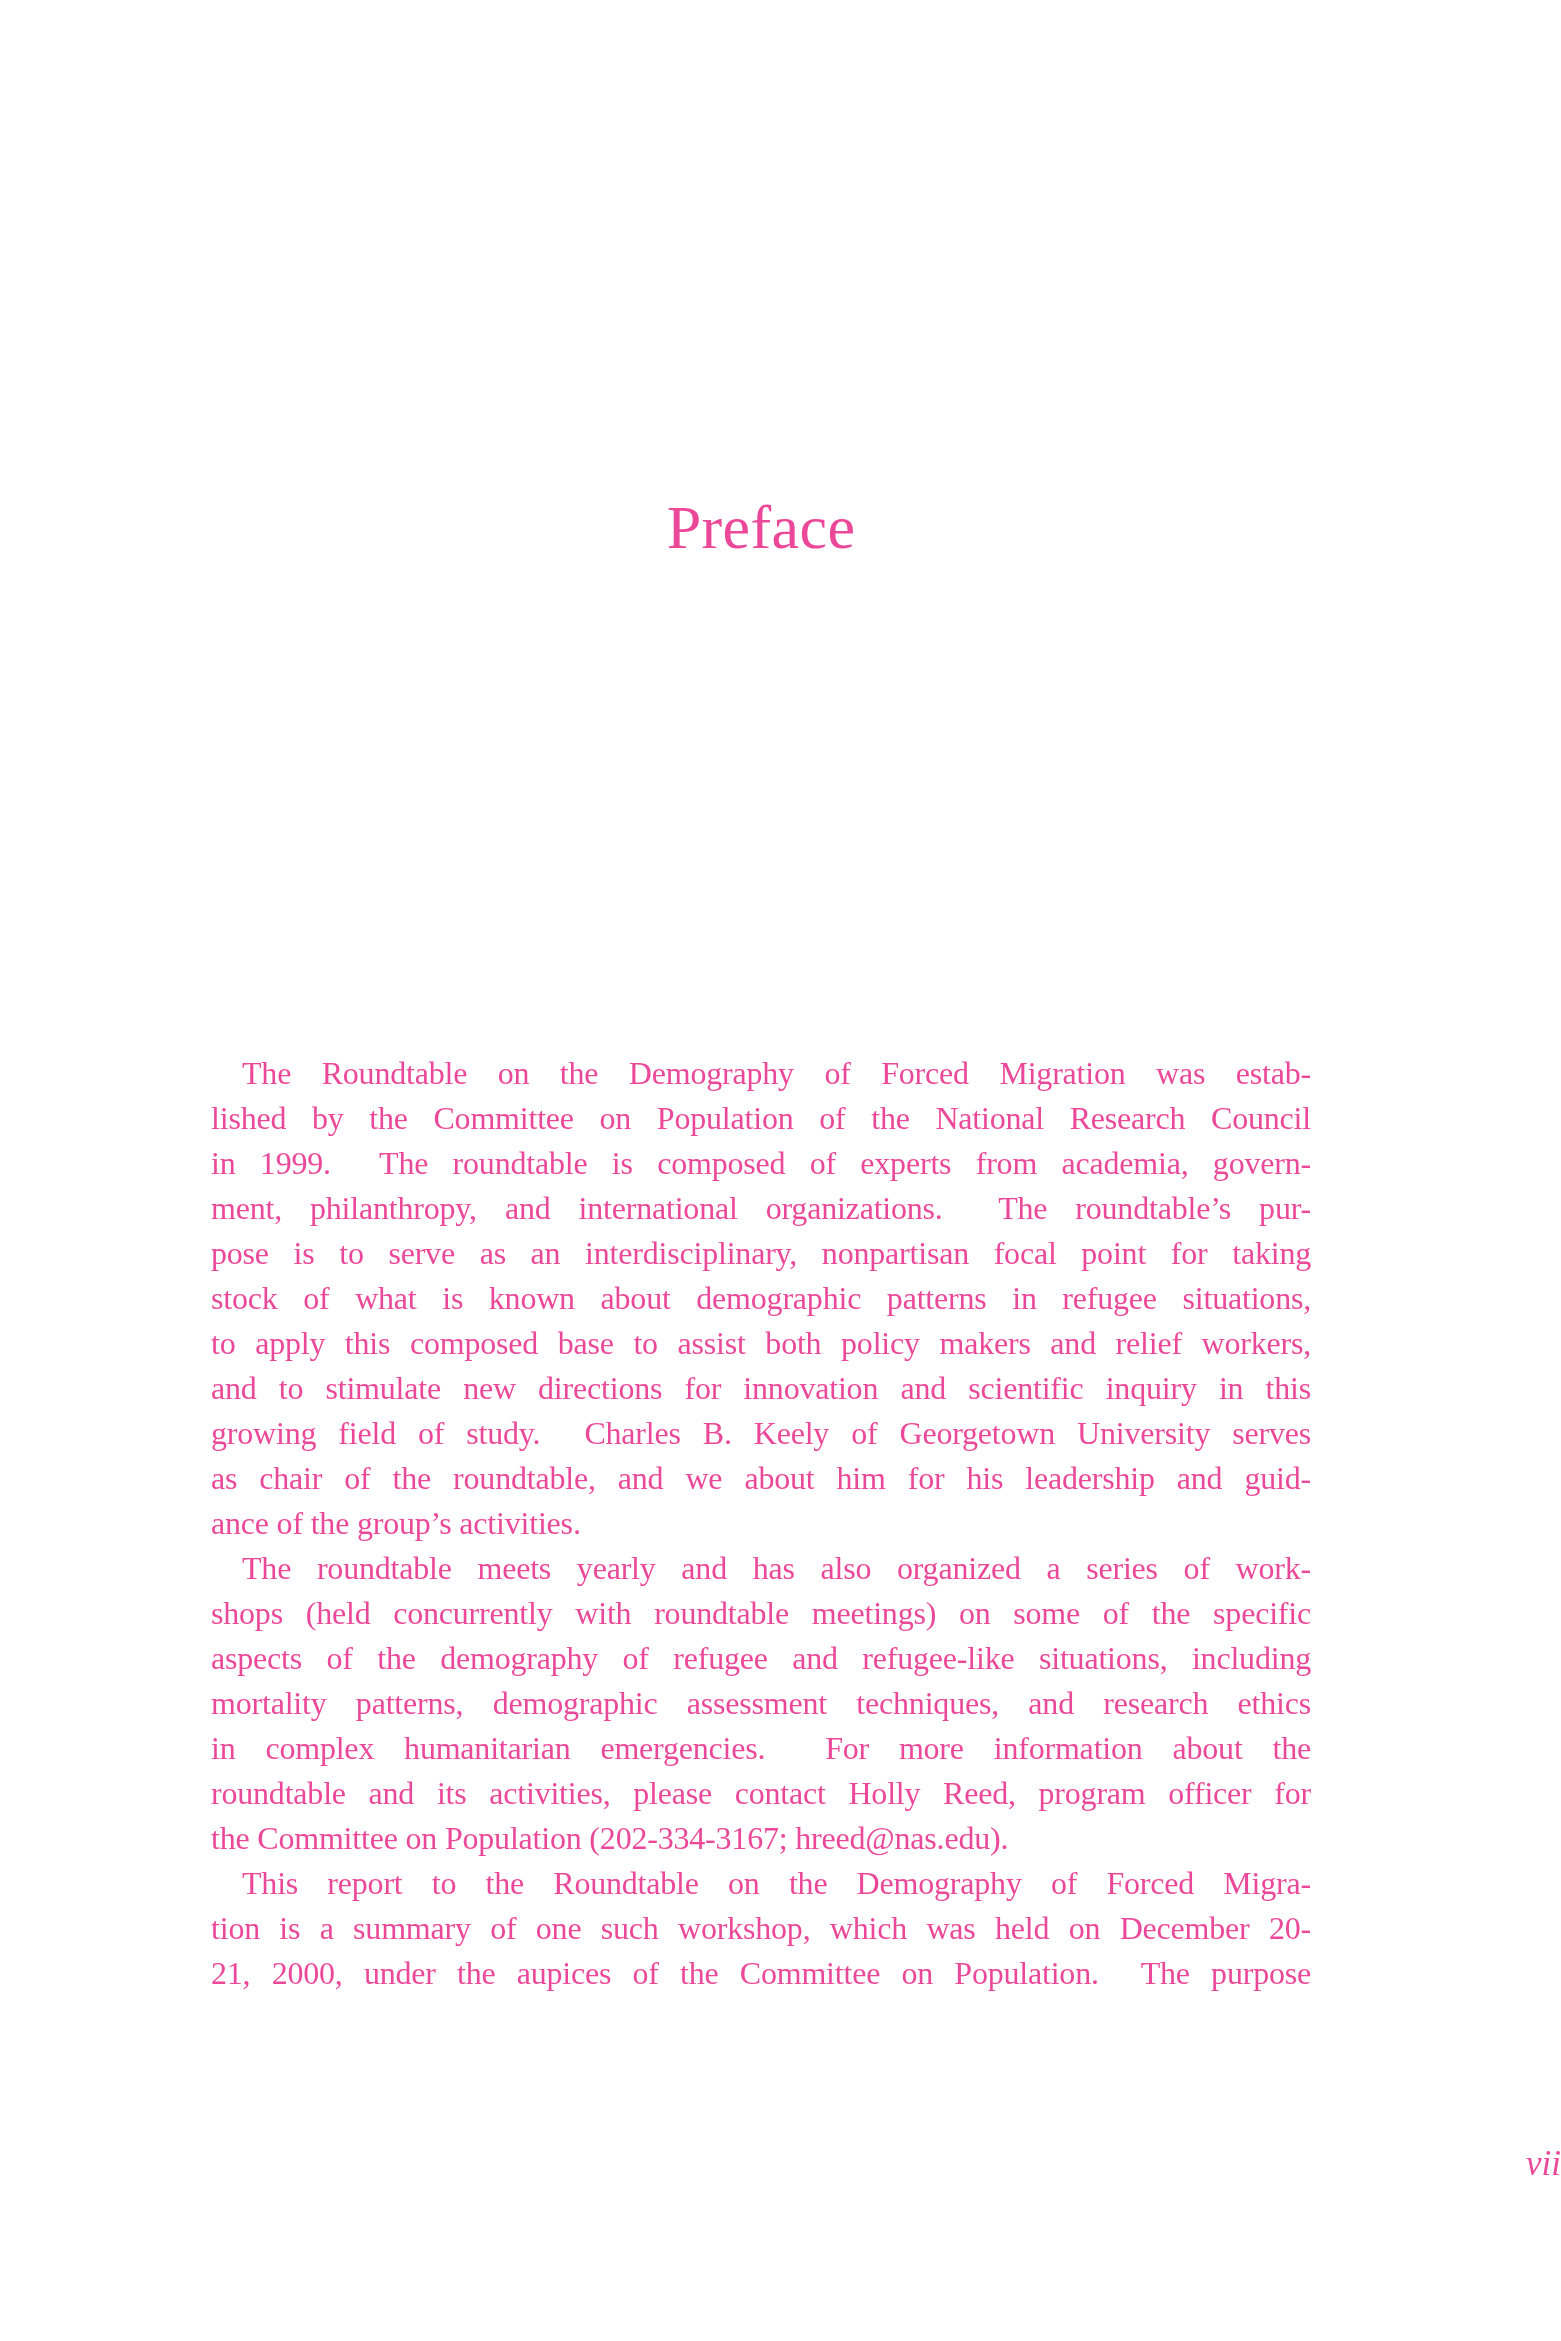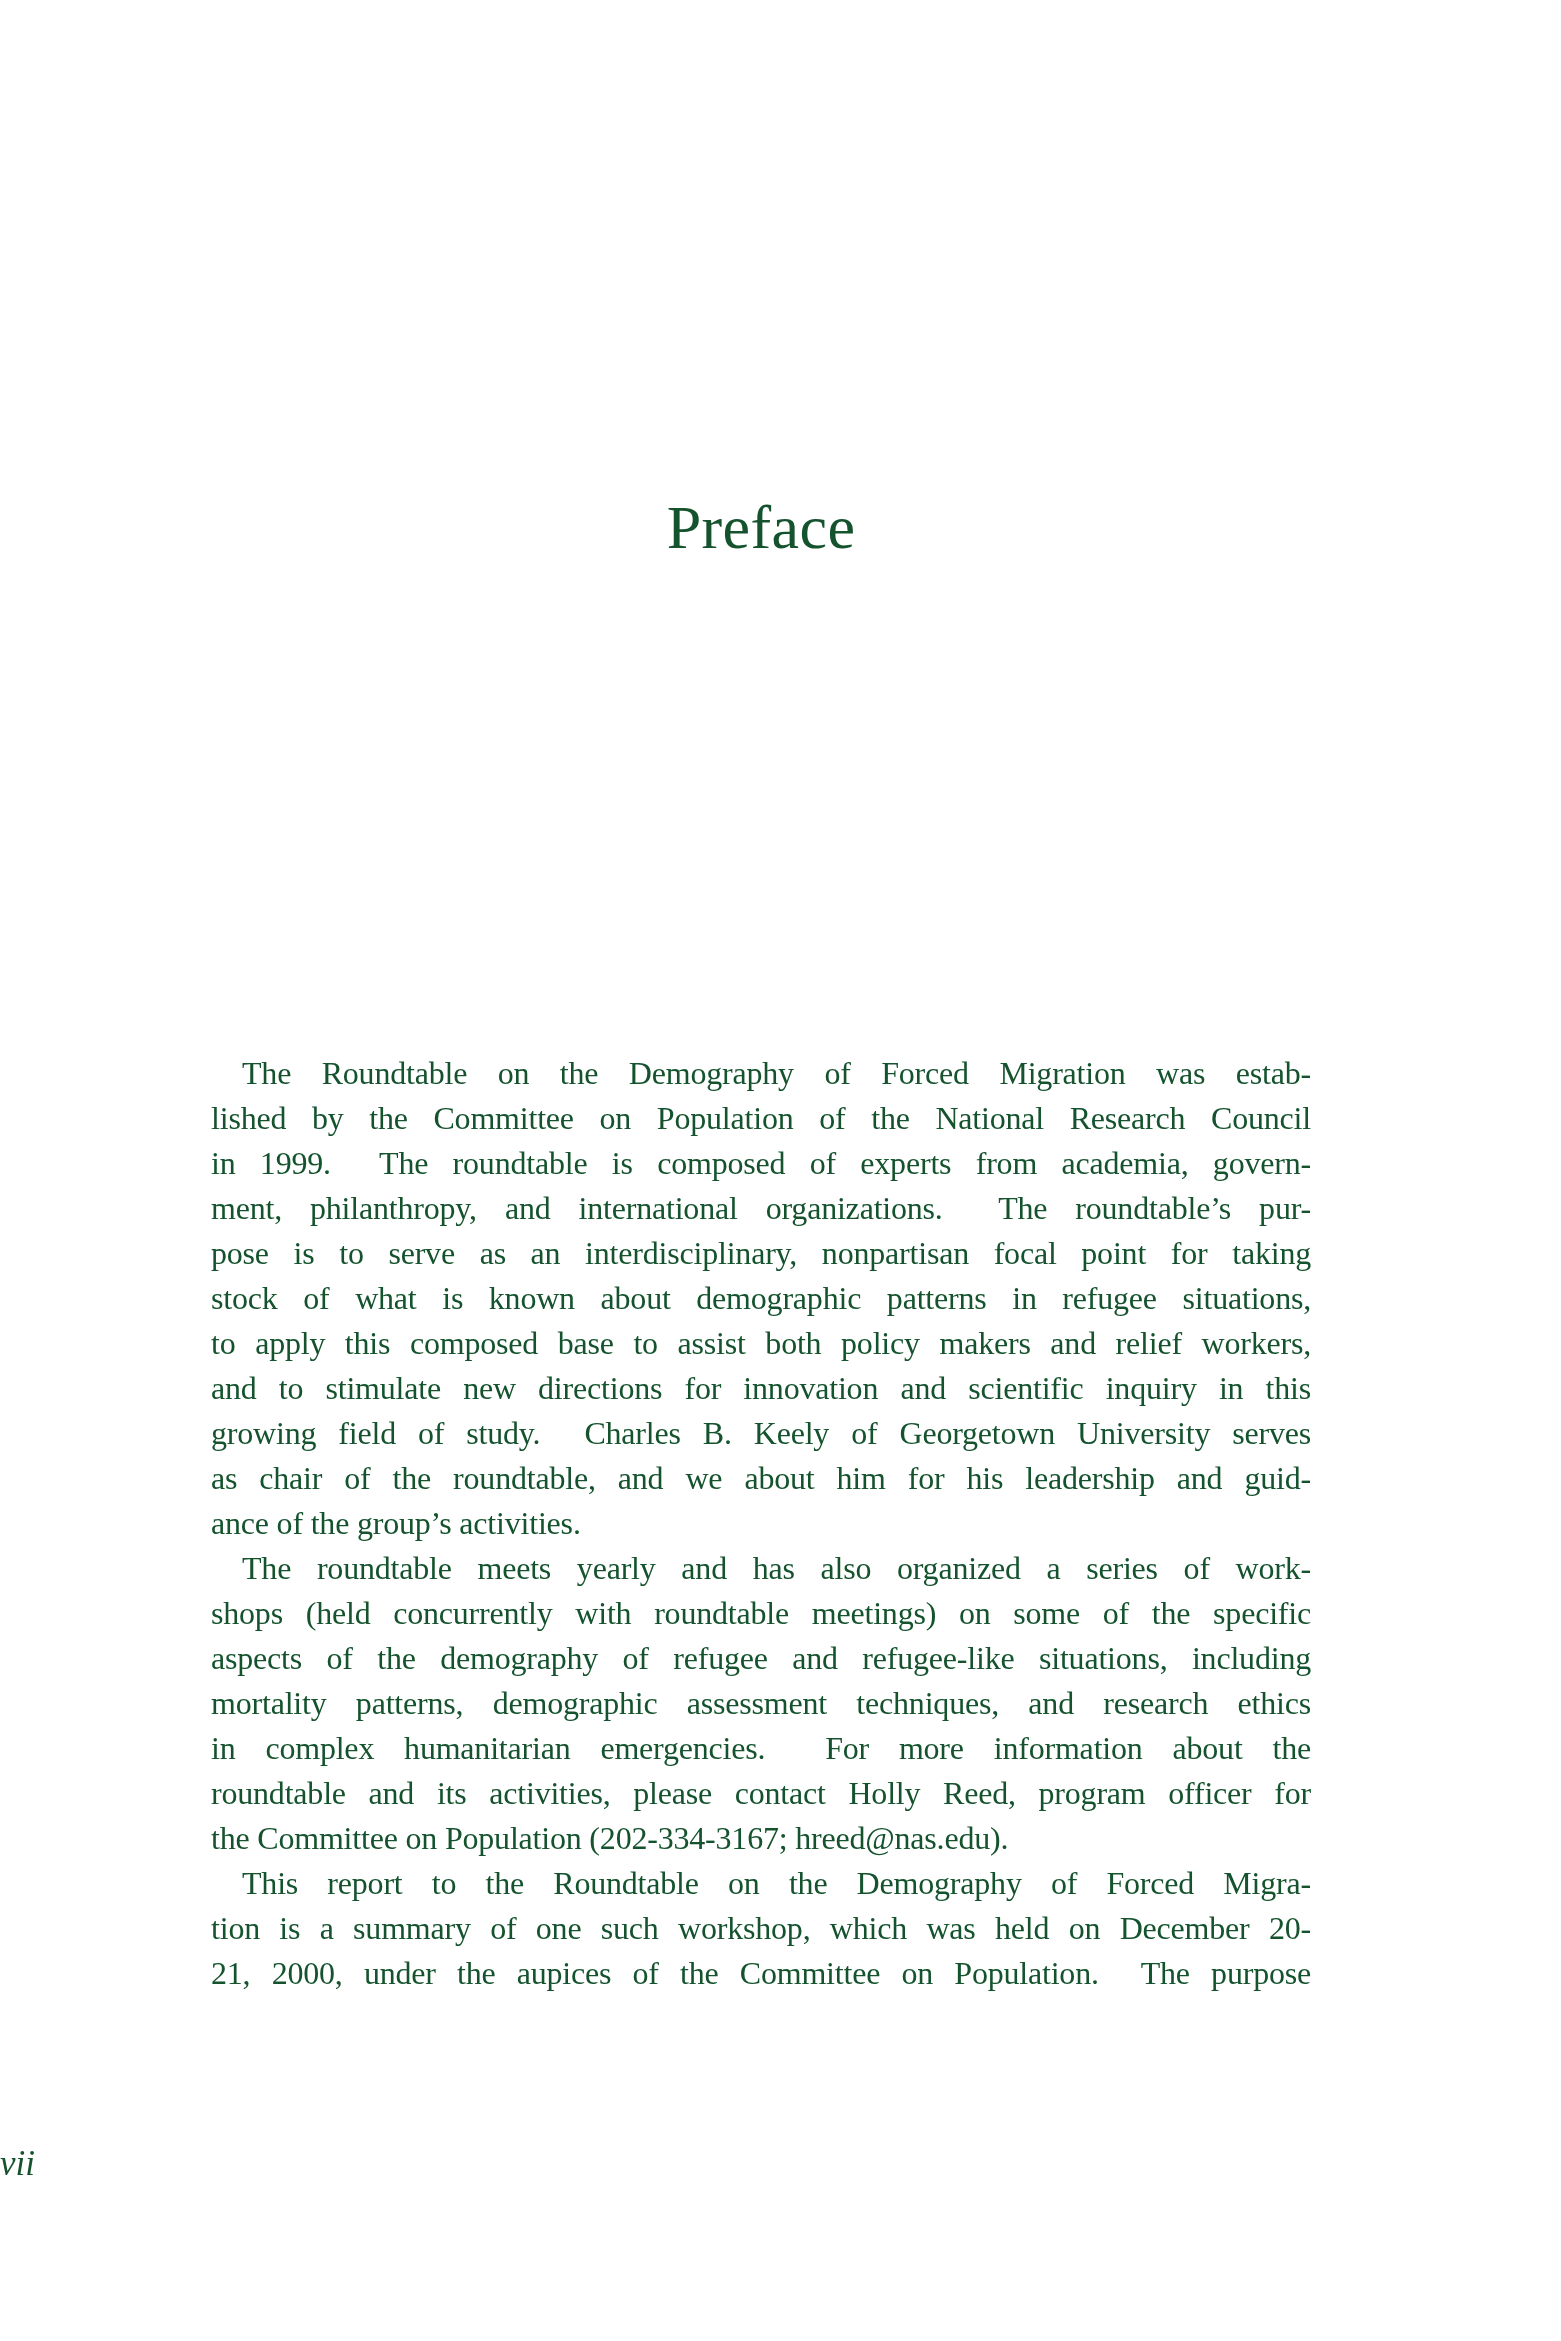--- a/index.html
+++ b/index.html
@@ -6,21 +6,21 @@
     margin: 0;
     padding: 0;
     background: #ffffff;
   }
   .page {
     position: relative;
     width: 1561px;
     height: 2342px;
     background: #ffffff;
     font-family: "Liberation Serif", serif;
-    color: #14532d;
+    color: #ec4899;
     overflow: hidden;
   }
   .chapter-title {
     position: absolute;
     left: 211px;
     top: 494px;
     width: 1100px;
     margin: 0;
     text-align: center;
     font-size: 62px;
@@ -43,21 +43,21 @@
     text-align-last: justify;
     white-space: pre-wrap;
   }
   .line.indent { text-indent: 31px; }
   .line.end { text-align-last: left; }
   .folio {
     position: absolute;
     left: 0;
     top: 2141px;
     width: 1561px;
-    text-align: left;
+    text-align: right;
     font-style: italic;
     font-size: 35px;
     line-height: 45px;
   }
 </style>
 </head>
 <body>
 
 <div class="page">
 

